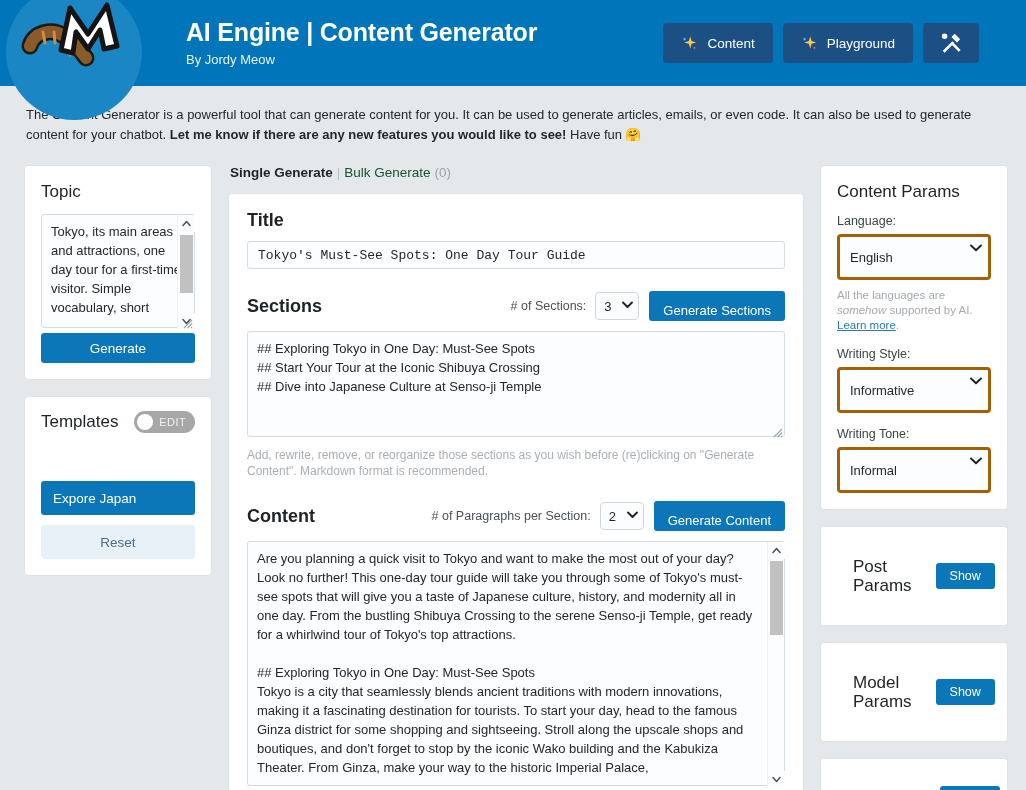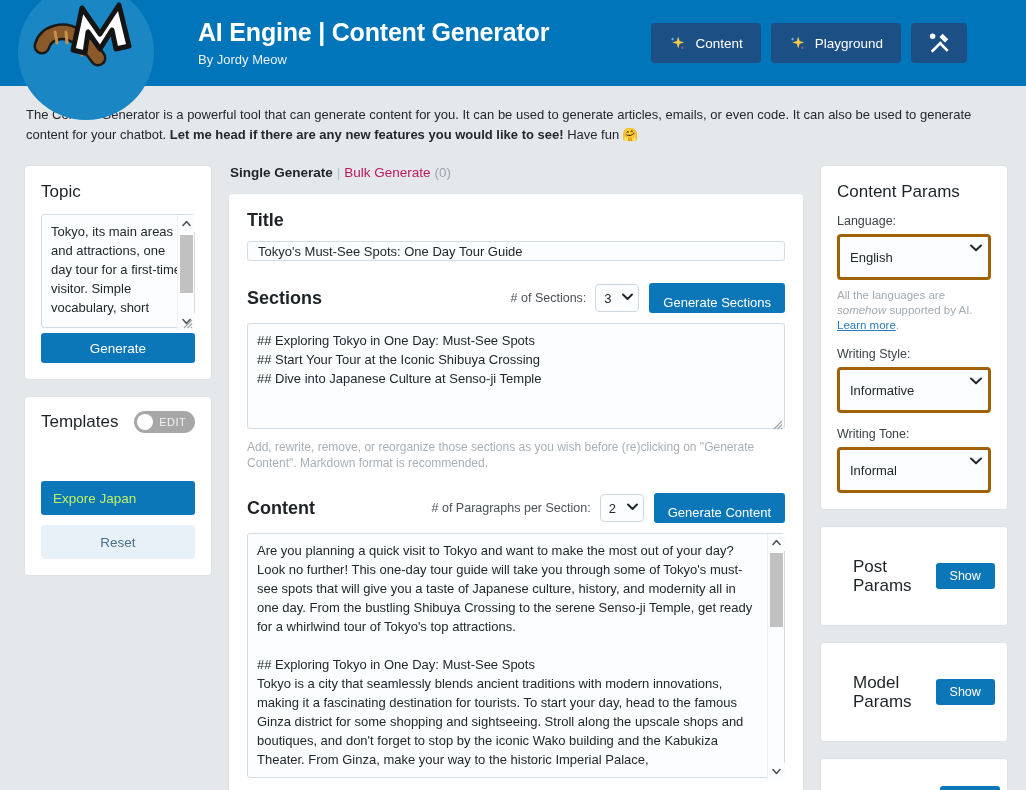--- a/index.html
+++ b/index.html
@@ -14,21 +14,21 @@
     overflow:hidden;
   }
 
   
   .header {
     position:relative;
     height:86px;
     background:#0175b9;
     display:flex;
     align-items:center;
-    padding:0 20px;
+    padding:0 8px;
   }
   .logo-wrap {
     width:140px; height:86px;
     flex:0 0 140px;
     position:relative;
     margin-left:-4px;
   }
   .logo-circle {
     position:absolute;
     left:2px; top:-16px;
@@ -213,65 +213,65 @@
     height:34px;
     border-radius:3px;
     font-size:13.5px;
     font-family:"Liberation Sans", sans-serif;
     cursor:pointer;
     margin-bottom:10px;
     border:none;
   }
   .tpl-btn.active {
     background:#0b76b8;
-    color:#bef264;
+    color:#ffffff;
     text-align:left;
     padding-left:12px;
     margin-top:48px;
   }
   .tpl-btn.reset {
     background:#e9f1f8;
     color:#4a6f8a;
     text-align:center;
     margin-bottom:0;
   }
 
   
   .tabs {
     font-size:13.5px;
     margin:0 0 13px 2px;
     color:#1d2327;
   }
   .tab-active { font-weight:bold; }
   .tab-sep { color:#b8c0c6; margin:0 4px; }
-  .tab-link { color:#be185d; cursor:pointer; }
+  .tab-link { color:#14532d; cursor:pointer; }
   .tab-count { color:#9aa5ac; }
 
   .main-card {
     background:#fff;
     border:1px solid #dfe3e6;
     border-radius:4px;
     padding:16px 18px 0 18px;
     height:612px;
     overflow:hidden;
   }
   .sec-title {
     font-size:18px;
     font-weight:bold;
     color:#1d2327;
   }
   .title-input {
     width:100%;
     border:1px solid #d3dce3;
     background:#fbfdfe;
     border-radius:3px;
-    height:20px;
+    height:28px;
     padding:0 10px;
     font-size:13px;
-    font-family:Liberation Sans, sans-serif;
+    font-family:Liberation Mono, monospace;
     color:#22282d;
     outline:none;
     margin-top:10px;
   }
   .row-head {
     display:flex;
     align-items:center;
     margin:22px 0 10px 0;
   }
   .row-head .sec-title { flex:0 0 auto; }
@@ -442,21 +442,21 @@
           <path d="M12.5 5.5 L16 2 L22 8 L18.5 11.5 Z" fill="#ffffff"></path>
           <path d="M20.5 21.5 L12 13 L14 11 L22.5 19.5 Z" fill="#ffffff"></path>
           <circle cx="5" cy="4.5" r="3" fill="#ffffff"></circle>
         </svg>
       </span>
     </button>
   </div>
 </div>
 
 <div class="intro">
-  <span>The Content Generator is a powerful tool that can generate content for you. It can be used to generate articles, emails, or even code. It can also be used to generate content for your chatbot. </span><b>Let me head if there are any new features you would like to see!</b><span> Have fun </span><span>🤗</span>
+  <span>The Content Generator is a powerful tool that can generate content for you. It can be used to generate articles, emails, or even code. It can also be used to generate content for your chatbot. </span><b>Let me know if there are any new features you would like to see!</b><span> Have fun </span><span>🤗</span>
 </div>
 
 <div class="columns">
 
   <div class="col-left">
 
     <div class="card">
       <div class="card-title">Topic</div>
       <div class="scroll-host">
         <textarea class="ta topic-ta" spellcheck="false" placeholder="Write a topic here." style="">Tokyo, its main areas and attractions, one day tour for a first-time visitor. Simple vocabulary, short</textarea>

